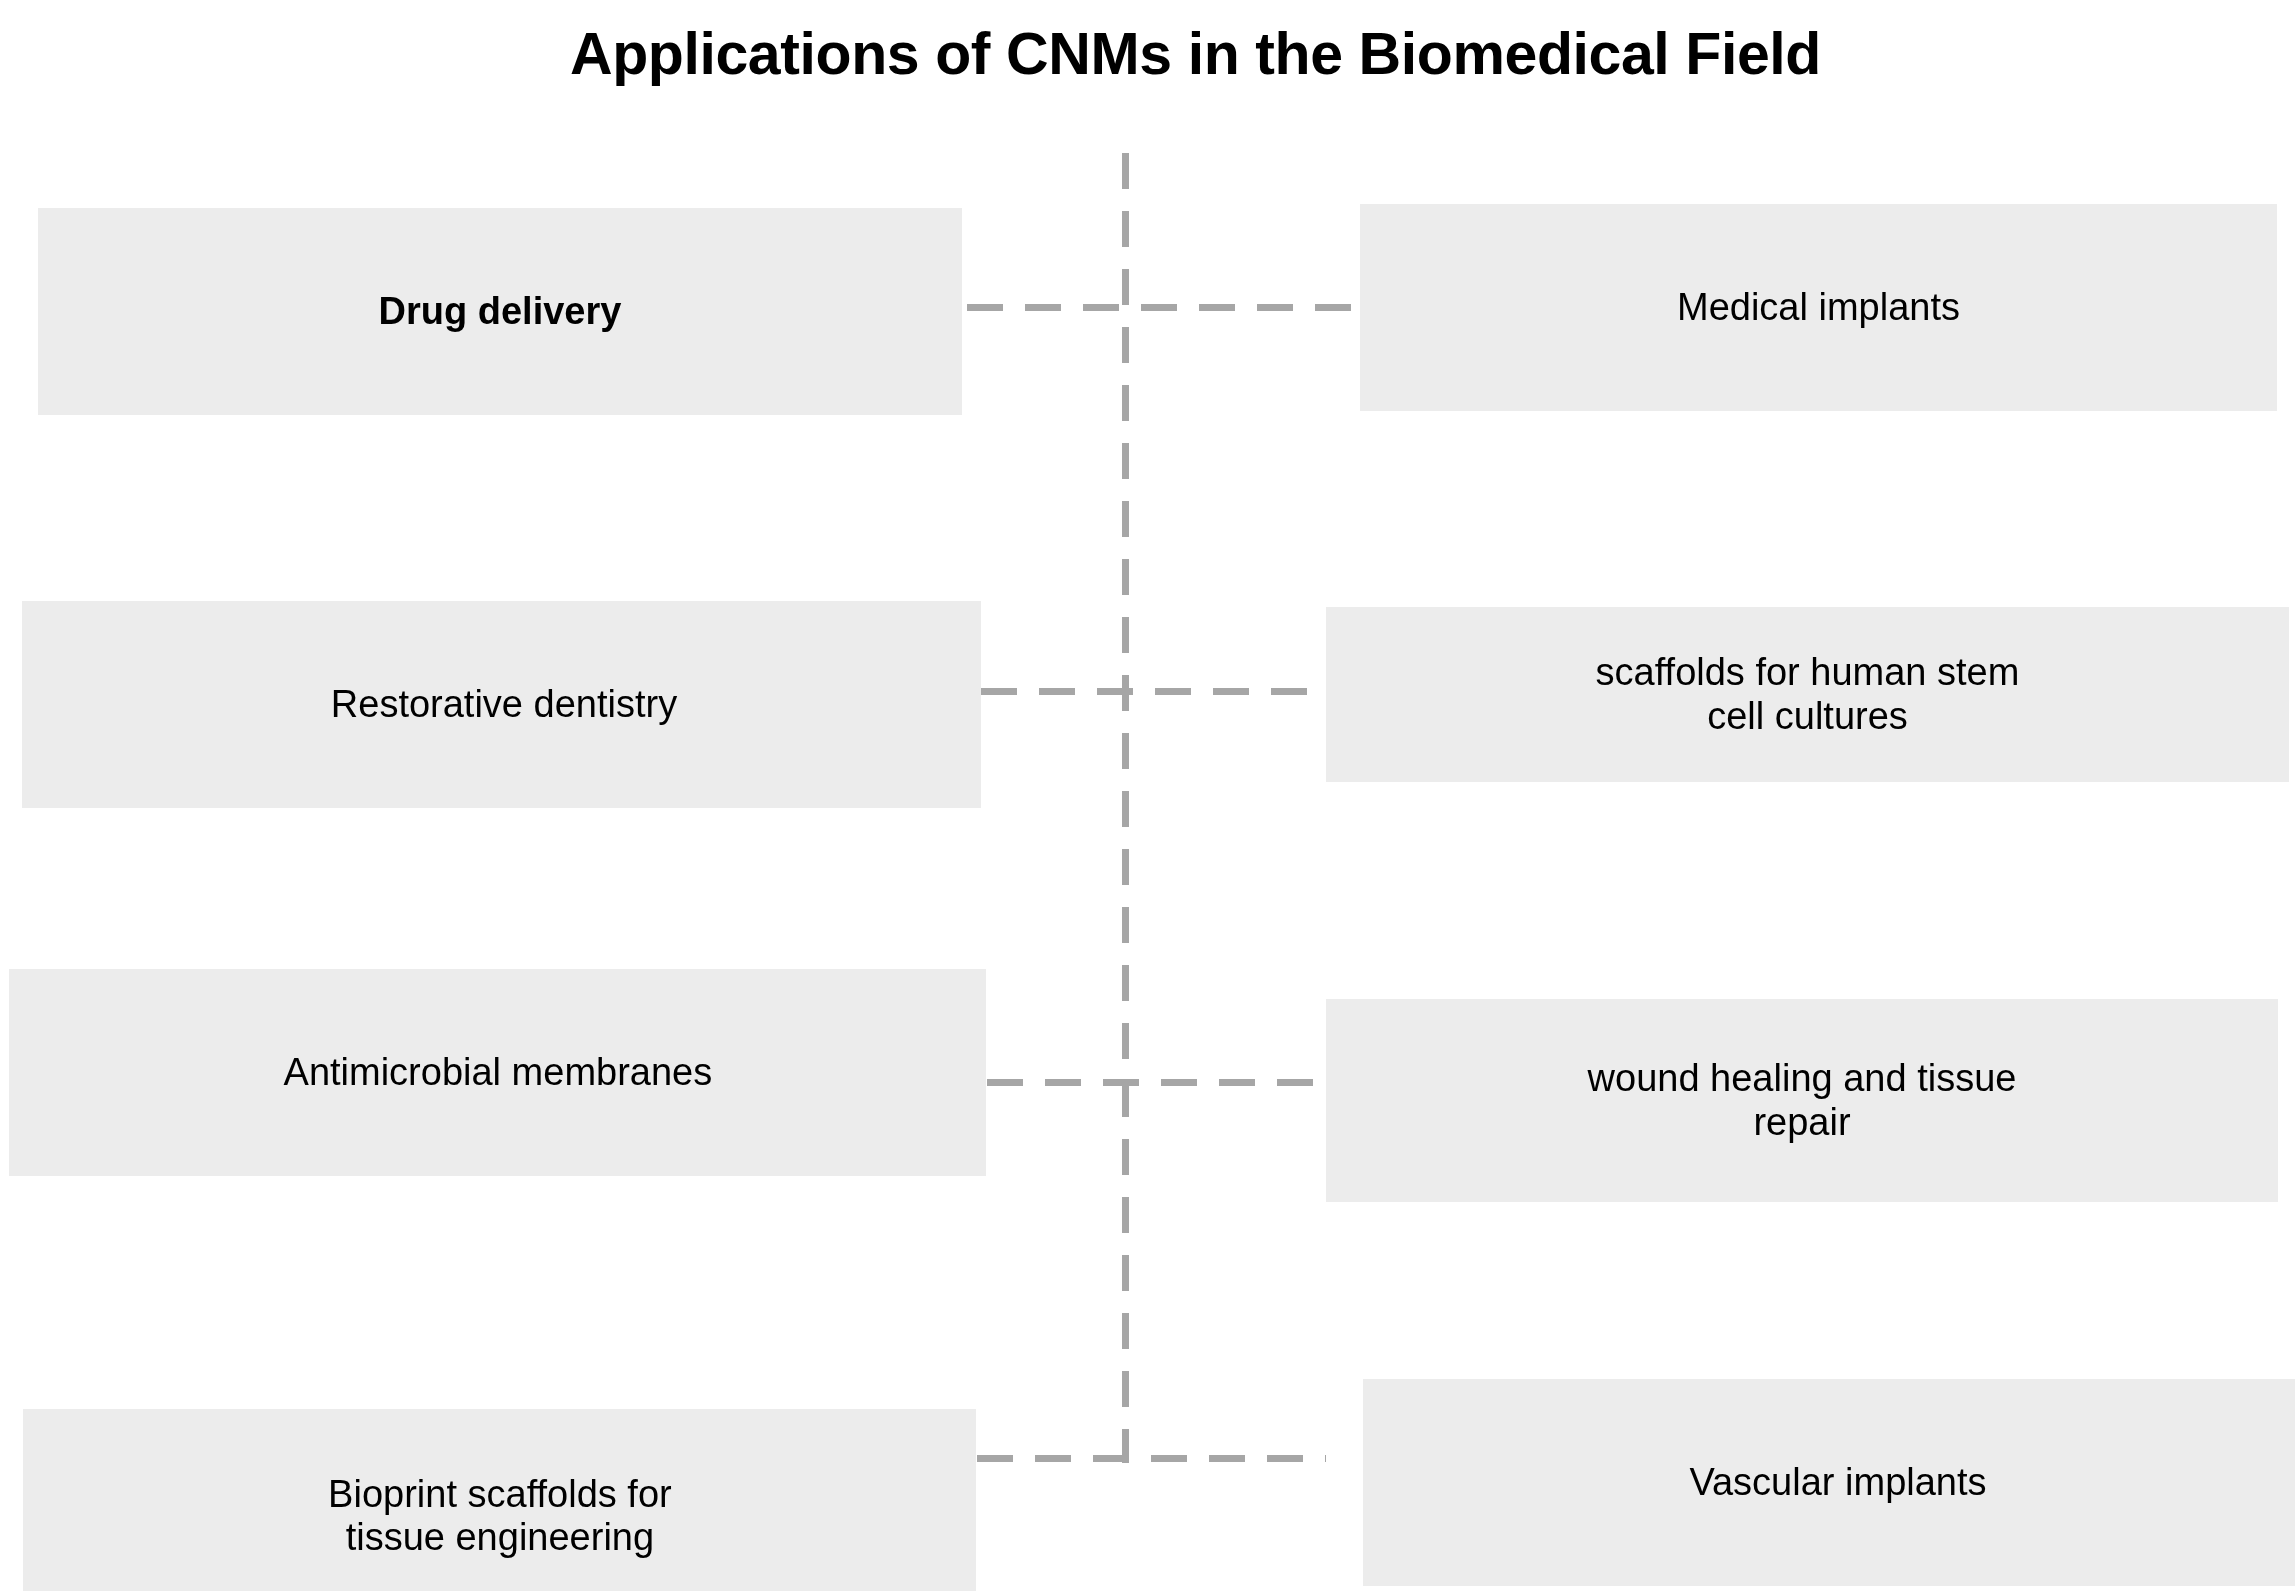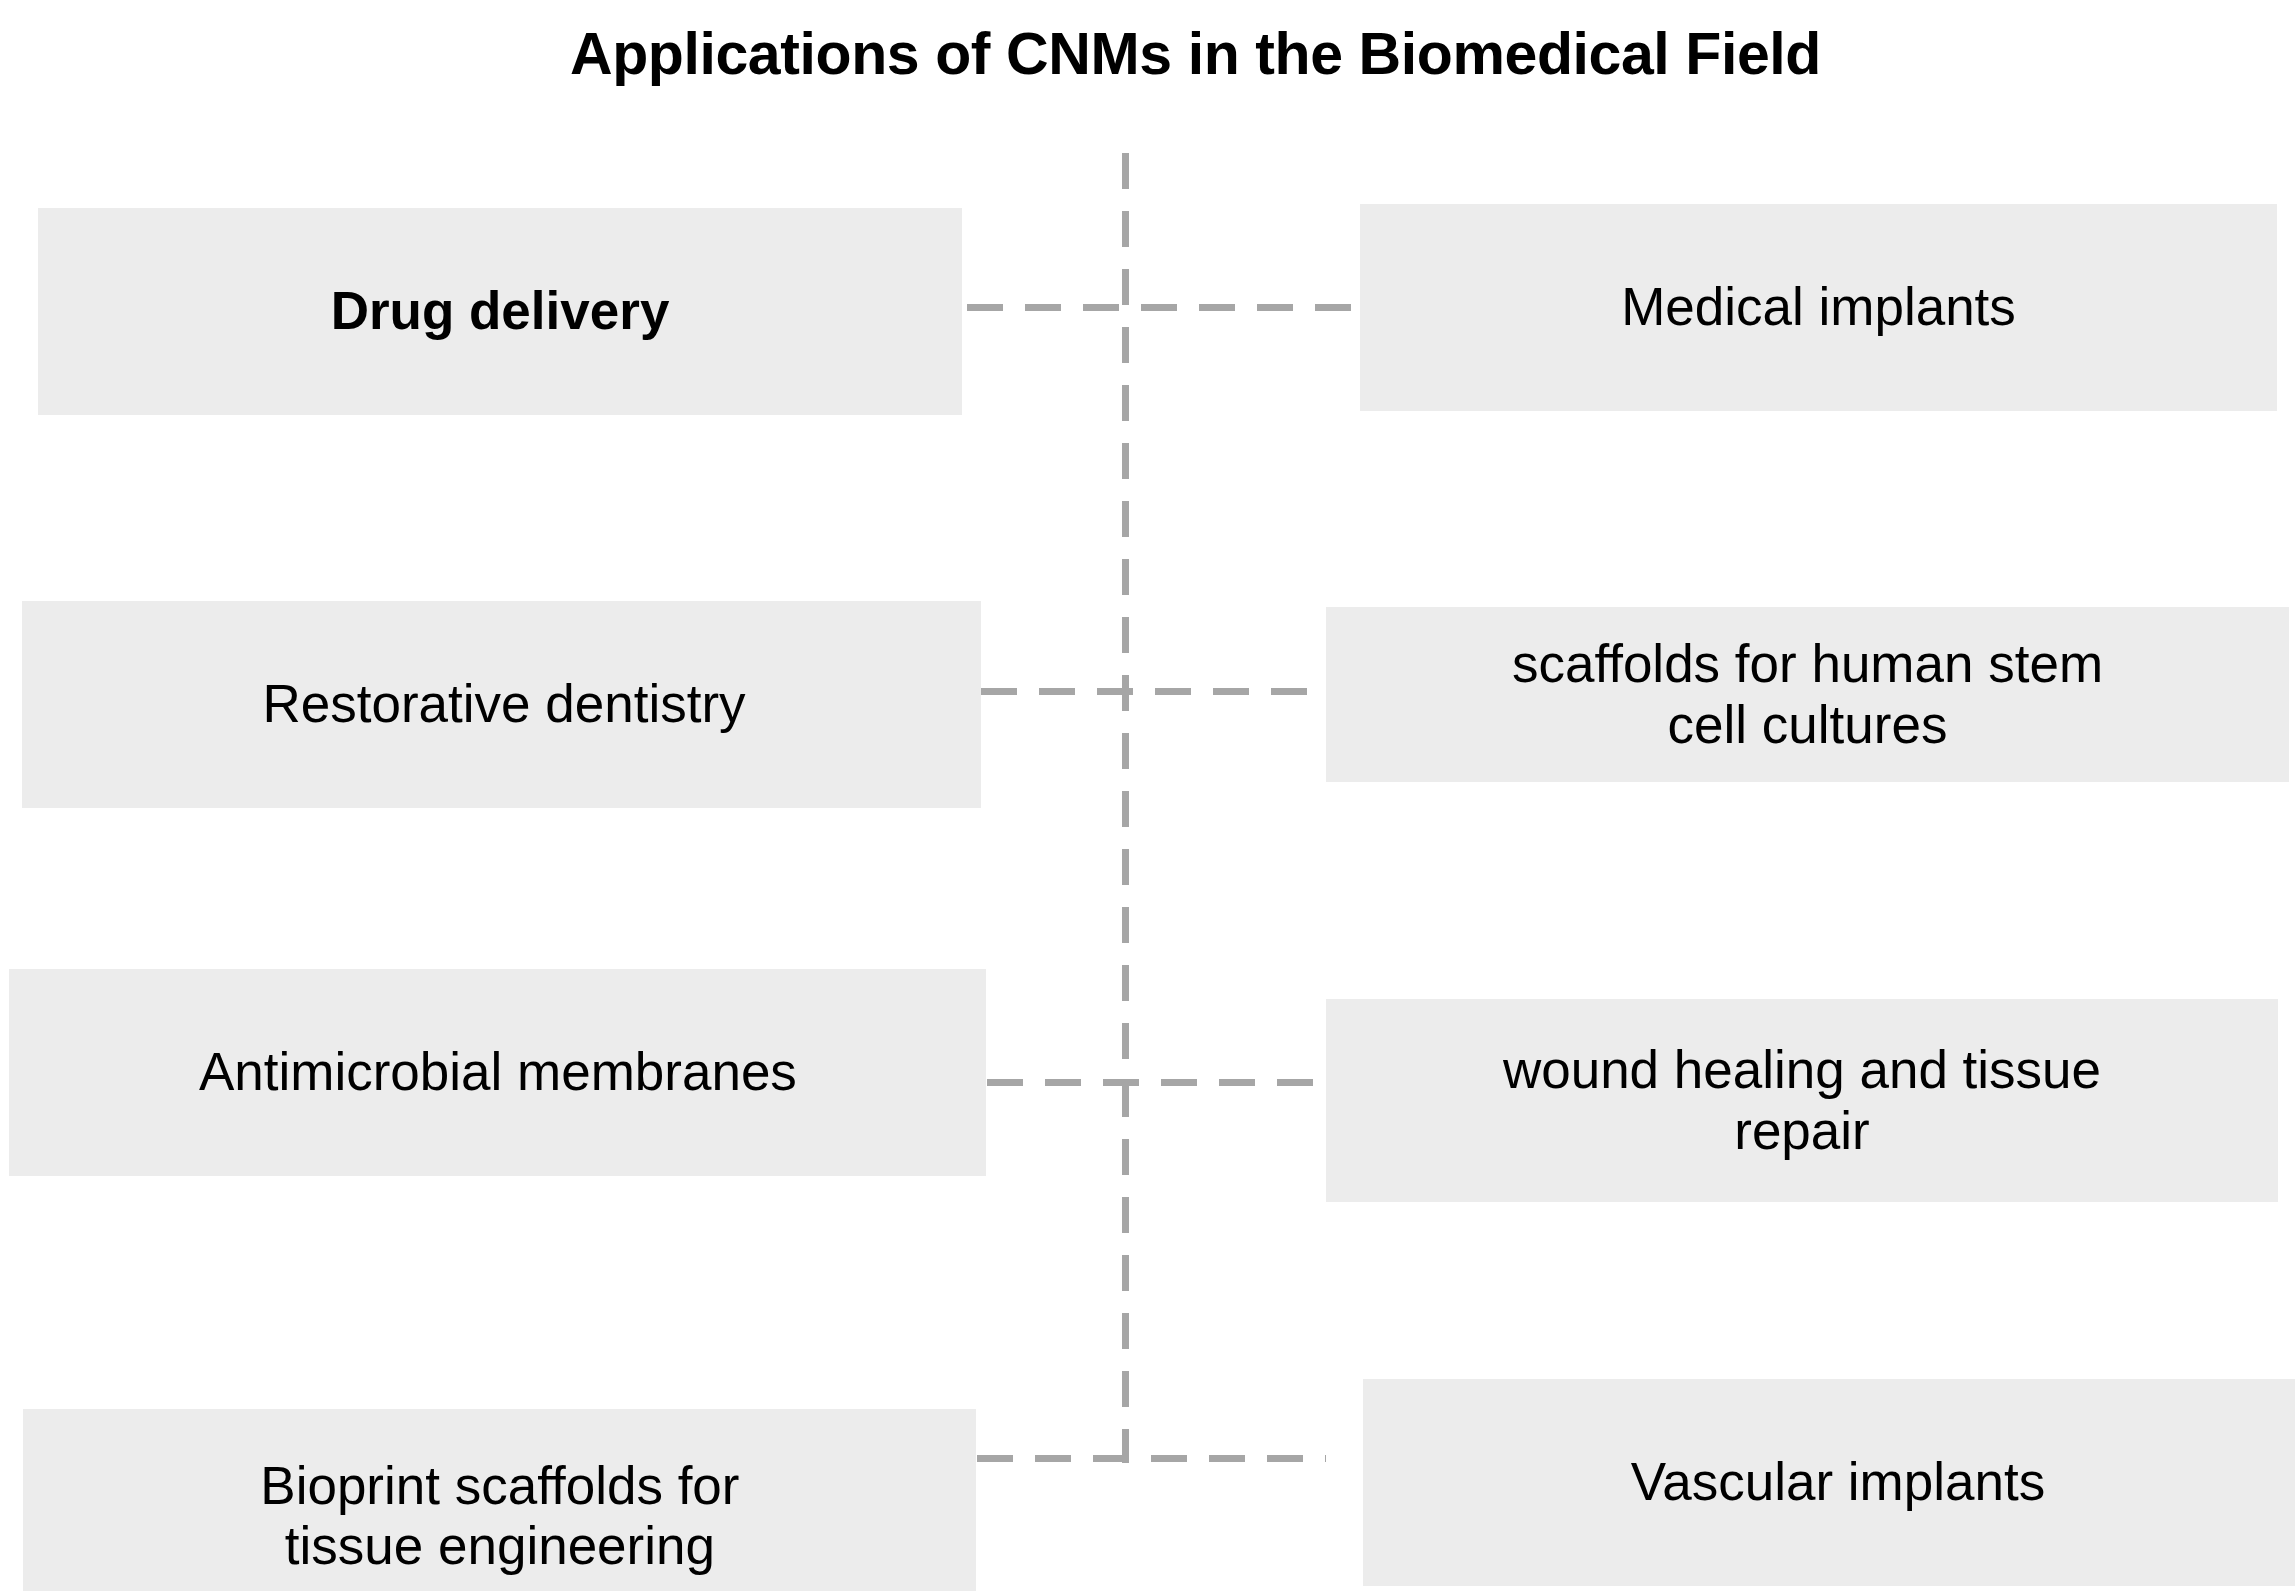--- a/index.html
+++ b/index.html
@@ -35,21 +35,21 @@
   .node-box {
     position: absolute;
     background: #ECECEC;
     display: flex;
     align-items: center;
     justify-content: center;
     box-sizing: border-box;
     padding: 0 17px;
   }
   .node-label {
-    font-size: 53px;
+    font-size: 38px;
     line-height: 1.14;
     color: #000000;
     text-align: center;
     white-space: pre-line;
   }
   .node-label.bold { font-weight: bold; }
 
   
   #box-l1 { left: 38px;  top: 208px;  width: 924px; height: 207px; }
   #box-l2 { left: 22px;  top: 601px;  width: 959px; height: 207px; padding-left: 22px; }

